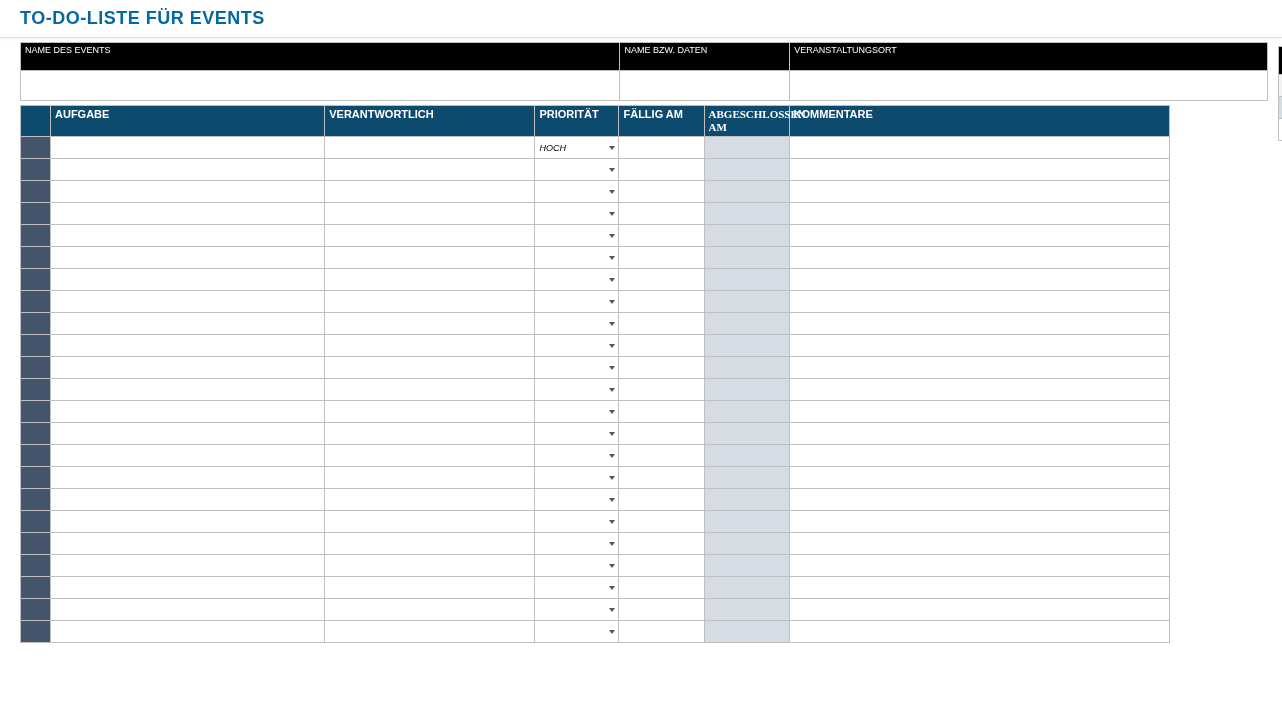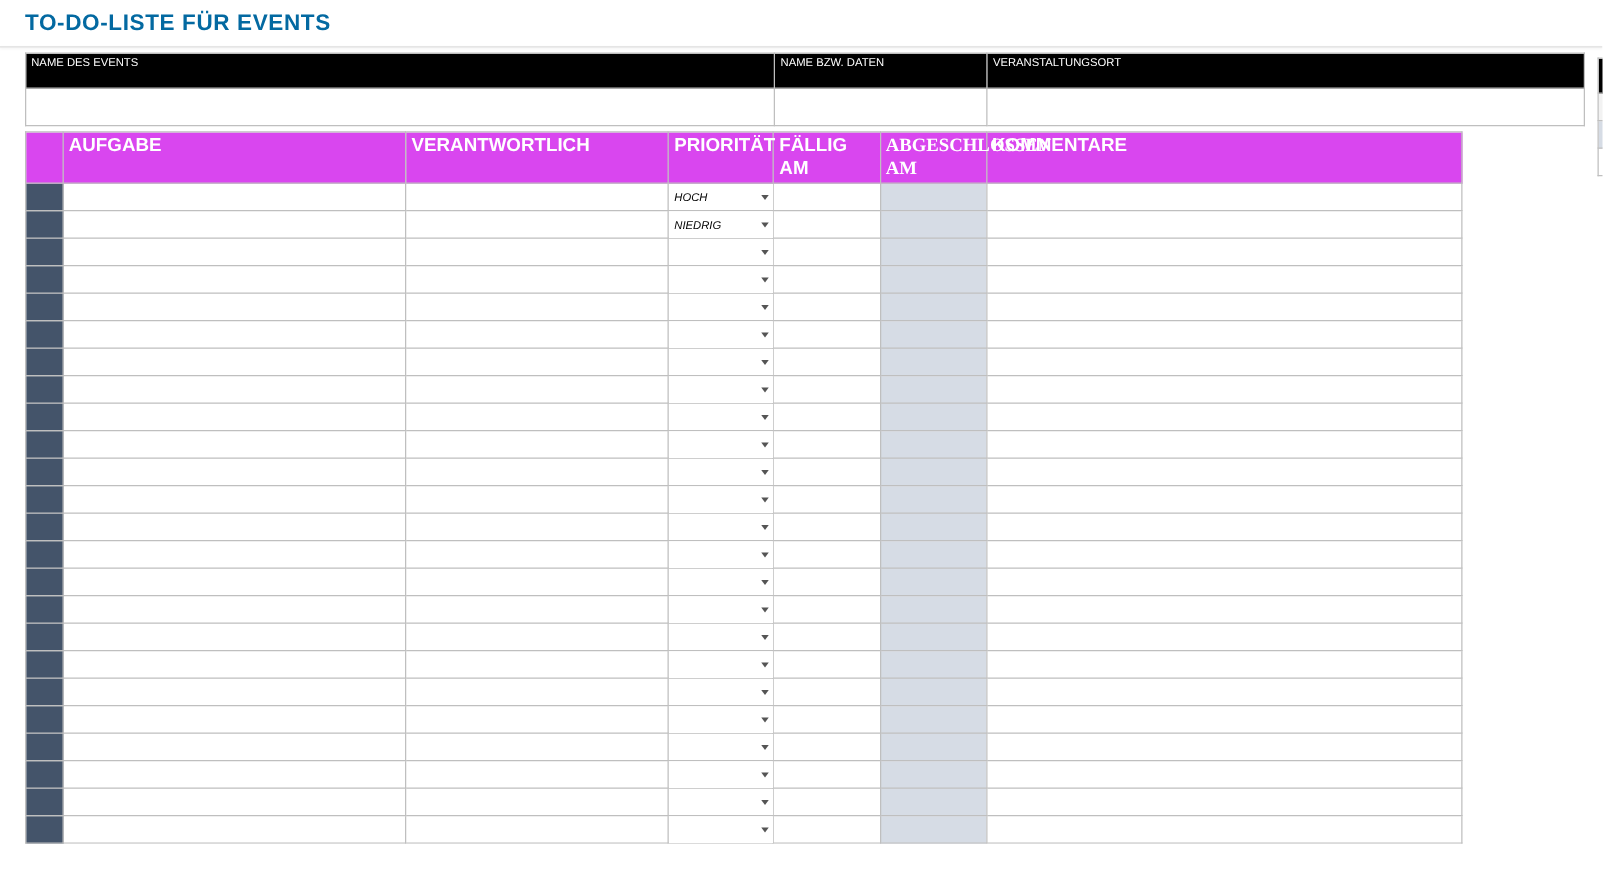--- a/index.html
+++ b/index.html
@@ -61,23 +61,23 @@
   .col-eventloc  { width: 478px; }
 
   
   table.tasks {
     border-collapse: collapse;
     margin-top: 4px;
     width: 1150px;
     table-layout: fixed;
   }
   table.tasks th {
-    background: #d946ef;
+    background: #0c4a6e;
     color: #ffffff;
-    font-size: 15px;
+    font-size: 11px;
     font-weight: bold;
     text-align: left;
     padding: 2px 4px;
     border: 1px solid #bfbfbf;
     vertical-align: top;
     height: 28px;
     line-height: 1.2;
   }
   table.tasks td {
     border: 1px solid #bfbfbf;
@@ -177,29 +177,20 @@
             <th class="c-done">ABGESCHLOSSEN AM</th>
             <th class="c-comment">KOMMENTARE</th>
           </tr>
         </thead>
         <tbody id="task-body">
             <tr>
               <td class="cell-status"></td>
               <td></td>
               <td></td>
               <td class="priority-cell"><span>HOCH</span><span class="dd"></span></td>
-              <td></td>
-              <td class="cell-done"></td>
-              <td></td>
-            </tr>
-            <tr>
-              <td class="cell-status"></td>
-              <td></td>
-              <td></td>
-              <td class="priority-cell"><span>NIEDRIG</span><span class="dd"></span></td>
               <td></td>
               <td class="cell-done"></td>
               <td></td>
             </tr>
             <tr>
               <td class="cell-status"></td>
               <td></td>
               <td></td>
               <td class="priority-cell"><span></span><span class="dd"></span></td>
               <td></td>

